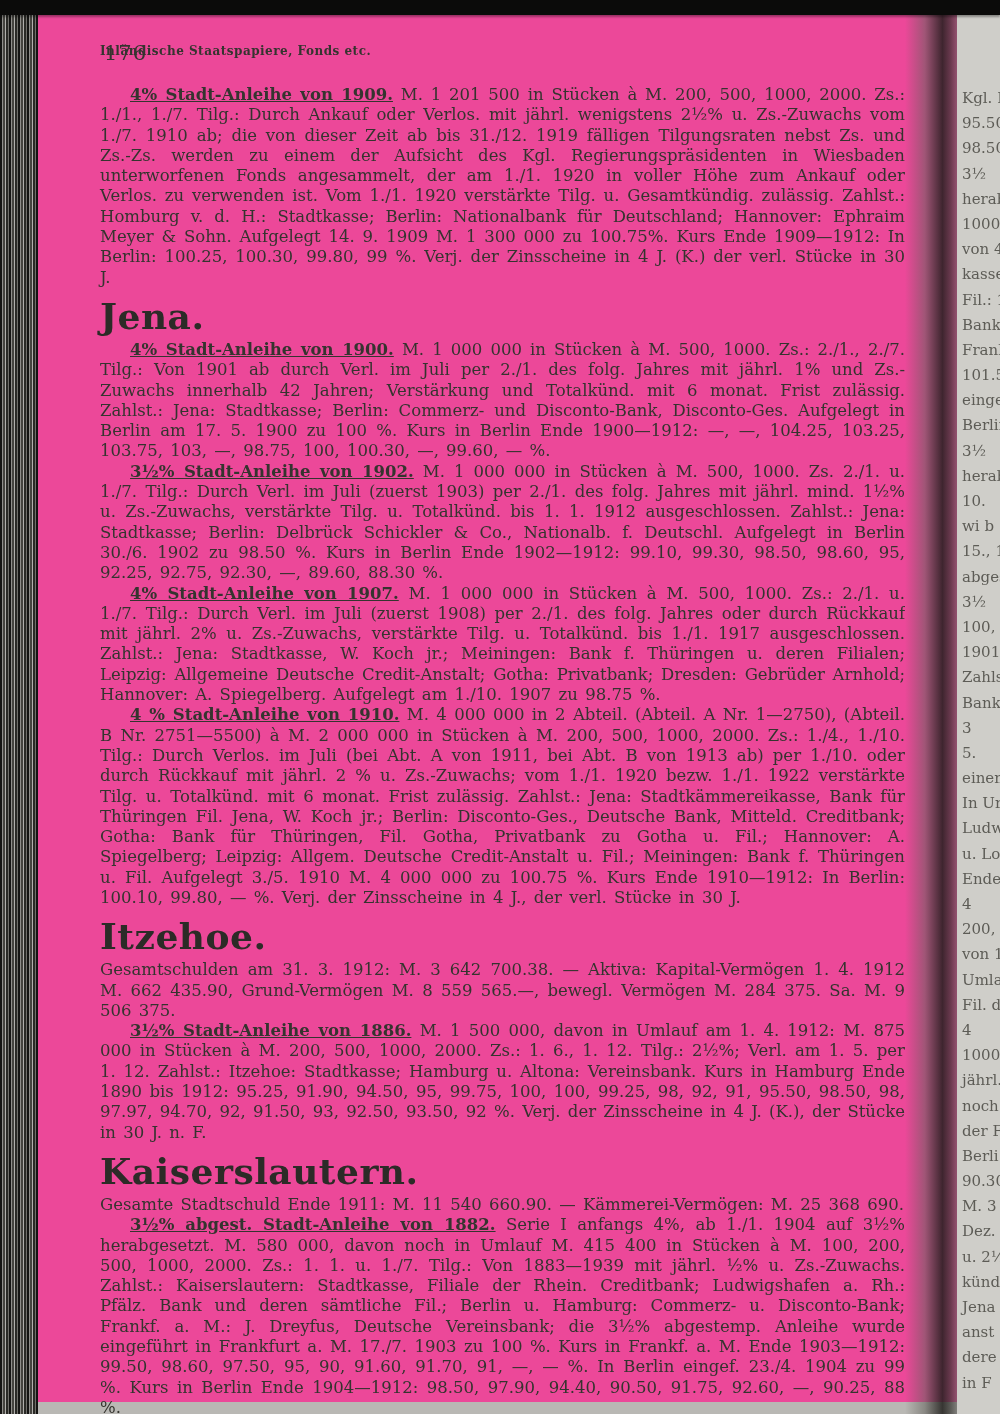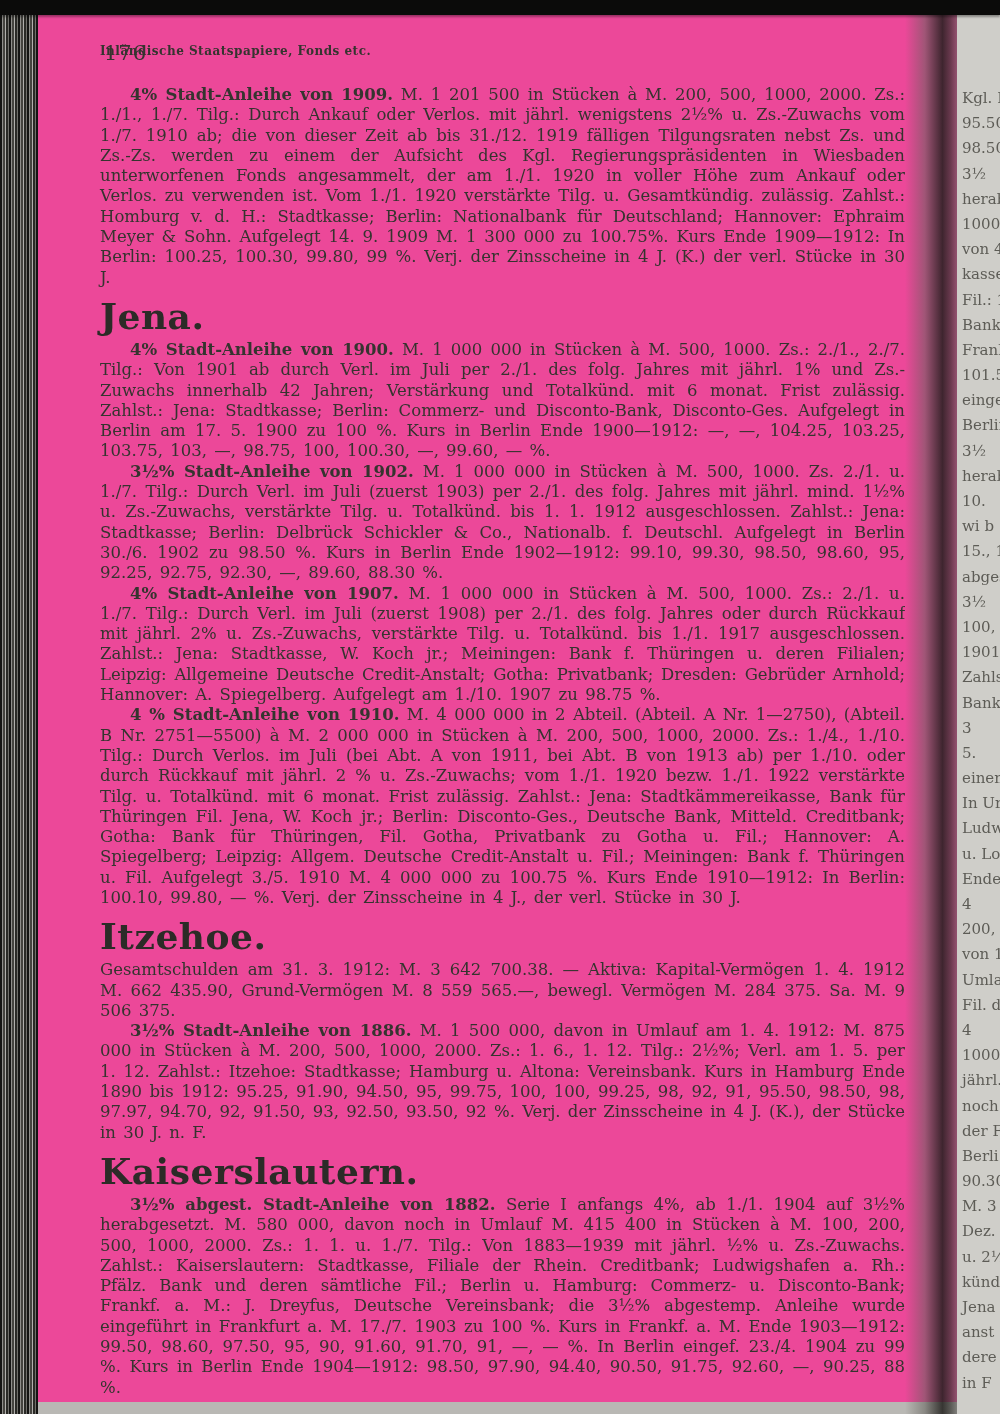--- a/index.html
+++ b/index.html
@@ -30,21 +30,21 @@
   .pagehead{position:relative;height:52px;margin-top:18px;}
   .pagenum{position:absolute;left:4px;top:8px;font-size:21px;letter-spacing:1px;}
   .runtitle{position:absolute;left:0;right:55px;top:11px;font-size:12px;letter-spacing:.5px;font-weight:bold;}
 
   p.entry, p.intro{
     margin:0;font-size:16.5px;line-height:20.3px;text-align:justify;word-spacing:2px;color:#35342f;
   }
   p.entry{text-indent:30px;}
   p.intro{text-indent:0;}
   p.intro.centered{text-align:center;}
-  .entry-title{font-weight:bold;}
+  .entry-title{font-weight:bold;text-decoration:underline;}
   h2.city{margin:7px 0 3px 0;text-align:left;font-size:36px;font-weight:bold;
     letter-spacing:.5px;color:#2c2b27;}
 </style>
 </head>
 <body>
 
 <div class="scan">
 
   <div class="top-bar"></div>
   <div class="left-stripes"></div>
@@ -67,20 +67,21 @@
     <p class="entry"><span class="entry-title">4% Stadt-Anleihe von 1907.</span> <span>M. 1 000 000 in Stücken à M. 500, 1000. Zs.: 2./1. u. 1./7. Tilg.: Durch Verl. im Juli (zuerst 1908) per 2./1. des folg. Jahres oder durch Rückkauf mit jährl. 2% u. Zs.-Zuwachs, verstärkte Tilg. u. Totalkünd. bis 1./1. 1917 ausgeschlossen. Zahlst.: Jena: Stadtkasse, W. Koch jr.; Meiningen: Bank f. Thüringen u. deren Filialen; Leipzig: Allgemeine Deutsche Credit-Anstalt; Gotha: Privatbank; Dresden: Gebrüder Arnhold; Hannover: A. Spiegelberg. Aufgelegt am 1./10. 1907 zu 98.75 %.</span></p>
 
     <p class="entry"><span class="entry-title">4 % Stadt-Anleihe von 1910.</span> <span>M. 4 000 000 in 2 Abteil. (Abteil. A Nr. 1—2750), (Abteil. B Nr. 2751—5500) à M. 2 000 000 in Stücken à M. 200, 500, 1000, 2000. Zs.: 1./4., 1./10. Tilg.: Durch Verlos. im Juli (bei Abt. A von 1911, bei Abt. B von 1913 ab) per 1./10. oder durch Rückkauf mit jährl. 2 % u. Zs.-Zuwachs; vom 1./1. 1920 bezw. 1./1. 1922 verstärkte Tilg. u. Totalkünd. mit 6 monat. Frist zulässig. Zahlst.: Jena: Stadtkämmereikasse, Bank für Thüringen Fil. Jena, W. Koch jr.; Berlin: Disconto-Ges., Deutsche Bank, Mitteld. Creditbank; Gotha: Bank für Thüringen, Fil. Gotha, Privatbank zu Gotha u. Fil.; Hannover: A. Spiegelberg; Leipzig: Allgem. Deutsche Credit-Anstalt u. Fil.; Meiningen: Bank f. Thüringen u. Fil. Aufgelegt 3./5. 1910 M. 4 000 000 zu 100.75 %. Kurs Ende 1910—1912: In Berlin: 100.10, 99.80, — %. Verj. der Zinsscheine in 4 J., der verl. Stücke in 30 J.</span></p>
 
     <h2 class="city">Itzehoe.</h2>
     <p class="intro">Gesamtschulden am 31. 3. 1912: M. 3 642 700.38. — Aktiva: Kapital-Vermögen 1. 4. 1912 M. 662 435.90, Grund-Vermögen M. 8 559 565.—, bewegl. Vermögen M. 284 375. Sa. M. 9 506 375.</p>
 
     <p class="entry"><span class="entry-title">3½% Stadt-Anleihe von 1886.</span> <span>M. 1 500 000, davon in Umlauf am 1. 4. 1912: M. 875 000 in Stücken à M. 200, 500, 1000, 2000. Zs.: 1. 6., 1. 12. Tilg.: 2½%; Verl. am 1. 5. per 1. 12. Zahlst.: Itzehoe: Stadtkasse; Hamburg u. Altona: Vereinsbank. Kurs in Hamburg Ende 1890 bis 1912: 95.25, 91.90, 94.50, 95, 99.75, 100, 100, 99.25, 98, 92, 91, 95.50, 98.50, 98, 97.97, 94.70, 92, 91.50, 93, 92.50, 93.50, 92 %. Verj. der Zinsscheine in 4 J. (K.), der Stücke in 30 J. n. F.</span></p>
 
     <h2 class="city">Kaiserslautern.</h2>
+    <p class="intro">Gesamte Stadtschuld Ende 1911: M. 11 540 660.90. — Kämmerei-Vermögen: M. 25 368 690.</p>
 
     <p class="entry"><span class="entry-title">3½% abgest. Stadt-Anleihe von 1882.</span> <span>Serie I anfangs 4%, ab 1./1. 1904 auf 3½% herabgesetzt. M. 580 000, davon noch in Umlauf M. 415 400 in Stücken à M. 100, 200, 500, 1000, 2000. Zs.: 1. 1. u. 1./7. Tilg.: Von 1883—1939 mit jährl. ½% u. Zs.-Zuwachs. Zahlst.: Kaiserslautern: Stadtkasse, Filiale der Rhein. Creditbank; Ludwigshafen a. Rh.: Pfälz. Bank und deren sämtliche Fil.; Berlin u. Hamburg: Commerz- u. Disconto-Bank; Frankf. a. M.: J. Dreyfus, Deutsche Vereinsbank; die 3½% abgestemp. Anleihe wurde eingeführt in Frankfurt a. M. 17./7. 1903 zu 100 %. Kurs in Frankf. a. M. Ende 1903—1912: 99.50, 98.60, 97.50, 95, 90, 91.60, 91.70, 91, —, — %. In Berlin eingef. 23./4. 1904 zu 99 %. Kurs in Berlin Ende 1904—1912: 98.50, 97.90, 94.40, 90.50, 91.75, 92.60, —, 90.25, 88 %.</span></p>
 
   </div>
 
   <div class="gutter"></div>
 
   <div class="next-page">
     <div class="fragments">
         <div>Kgl. Ba</div>

